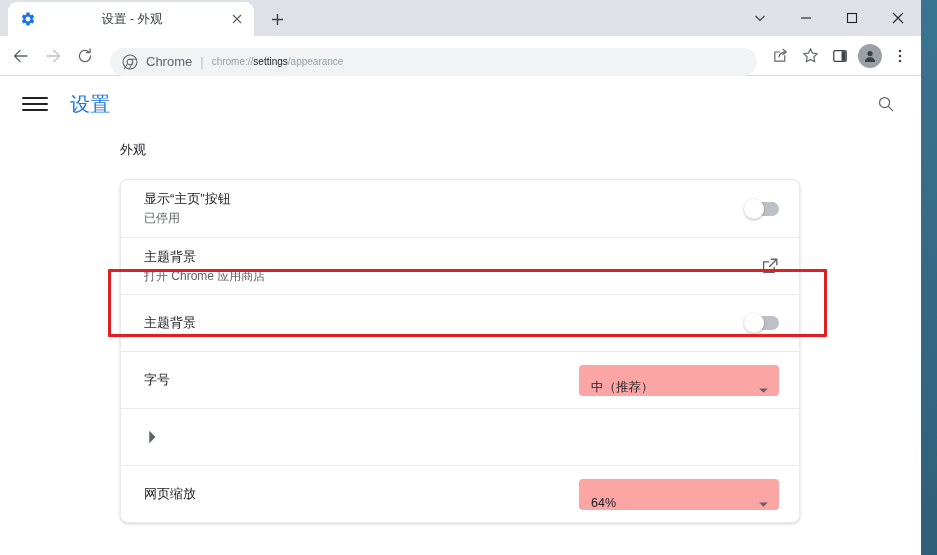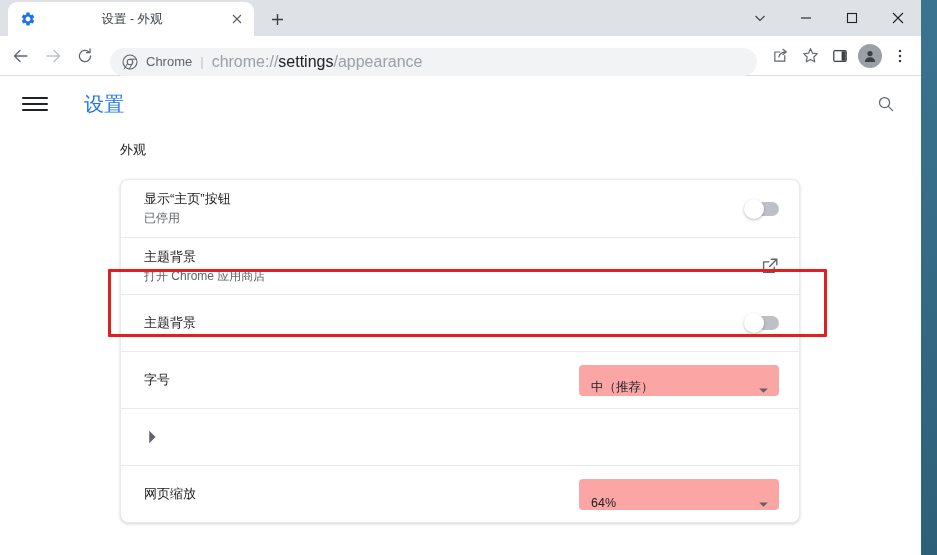--- a/index.html
+++ b/index.html
@@ -112,21 +112,21 @@
     font-size: 13px;
     color: #5f6368;
     white-space: nowrap;
   }
   .omni-sep {
     color: #bdc1c6;
     font-size: 13px;
     font-weight: 300;
   }
   .omni-url {
-    font-size: 16px;
+    font-size: 10px;
     color: #9aa0a6;
     white-space: nowrap;
     overflow: hidden;
     text-overflow: ellipsis;
   }
   .omni-url b { color: #202124; font-weight: 400; }
   #tb-right { display: flex; align-items: center; gap: 0px; }
   .avatar {
     width: 24px; height: 24px; border-radius: 50%;
     background: #9aa0a6;
@@ -148,21 +148,21 @@
   }
   #hamburger {
     width: 26px; height: 26px;
     display: flex; flex-direction: column; justify-content: center; gap: 4px;
     flex: 0 0 26px;
   }
   #hamburger i { display:block; height: 2px; background: #202124; border-radius: 1px; }
   #settings-title {
     font-size: 20px;
     color: #1a73e8;
-    margin-left: 36px;
+    margin-left: 22px;
     letter-spacing: .2px;
   }
   #header-search {
     margin-left: auto;
     width: 30px; height: 30px;
     display: flex; align-items: center; justify-content: center;
   }
 
   #content {
     padding-left: 120px;

